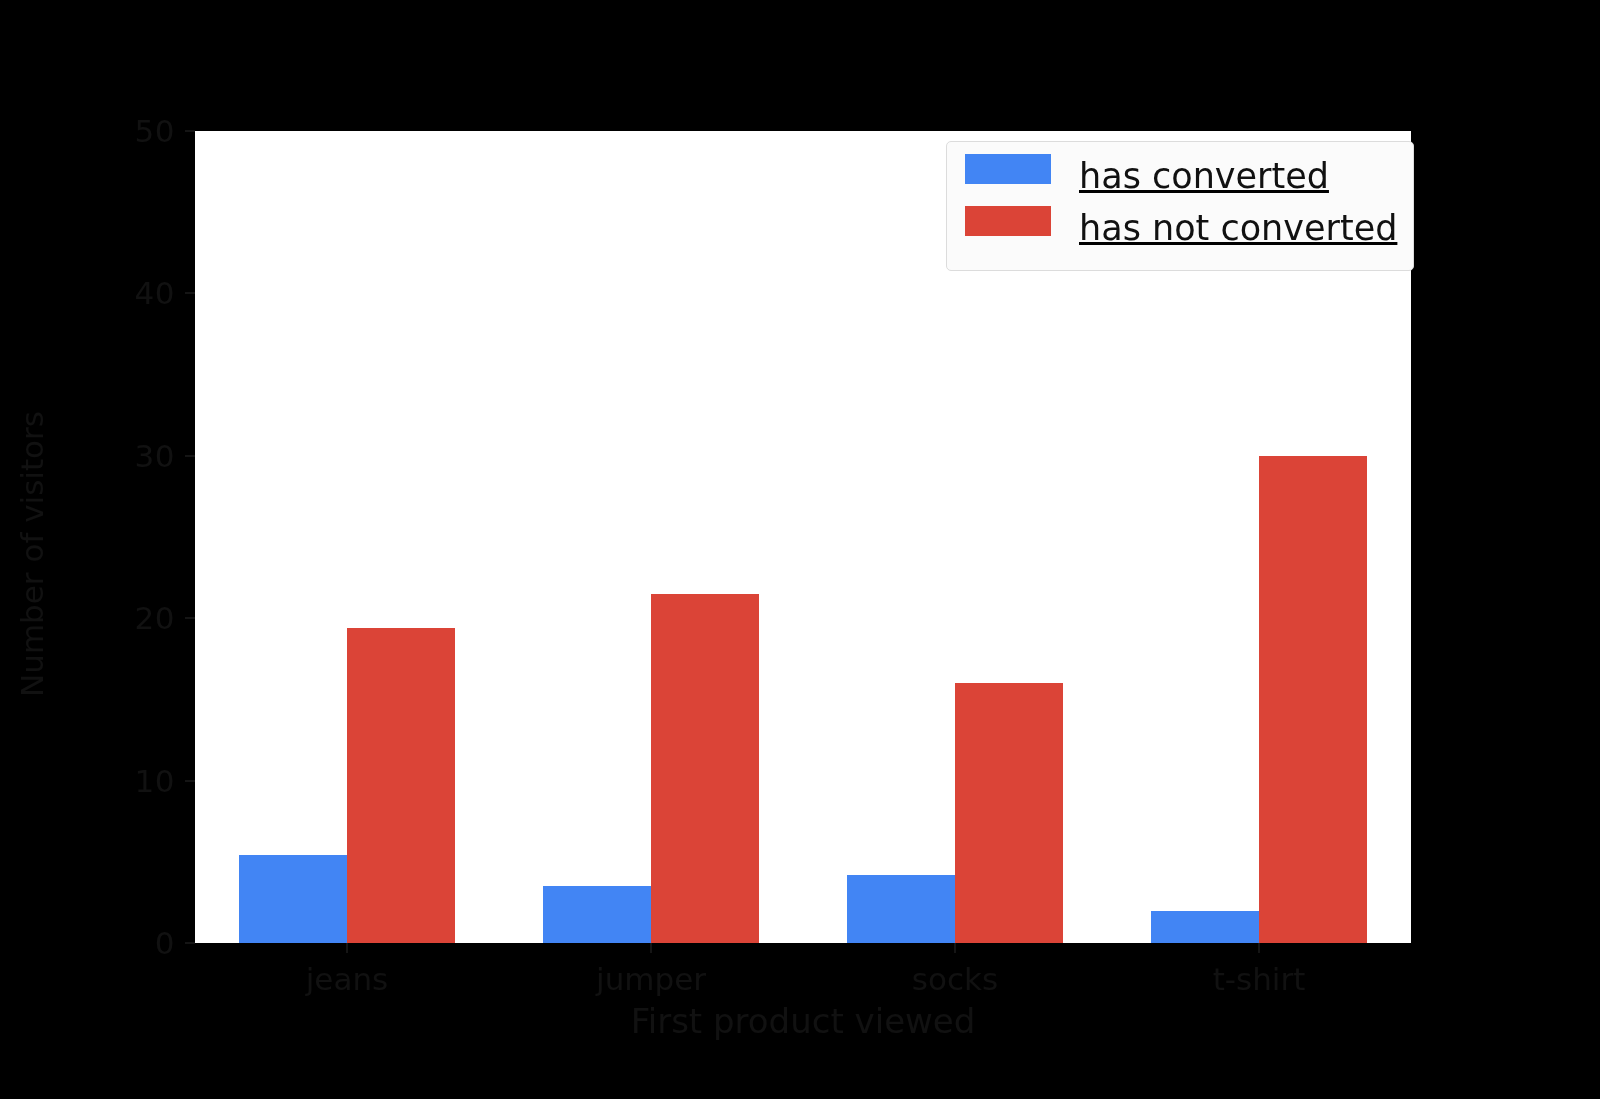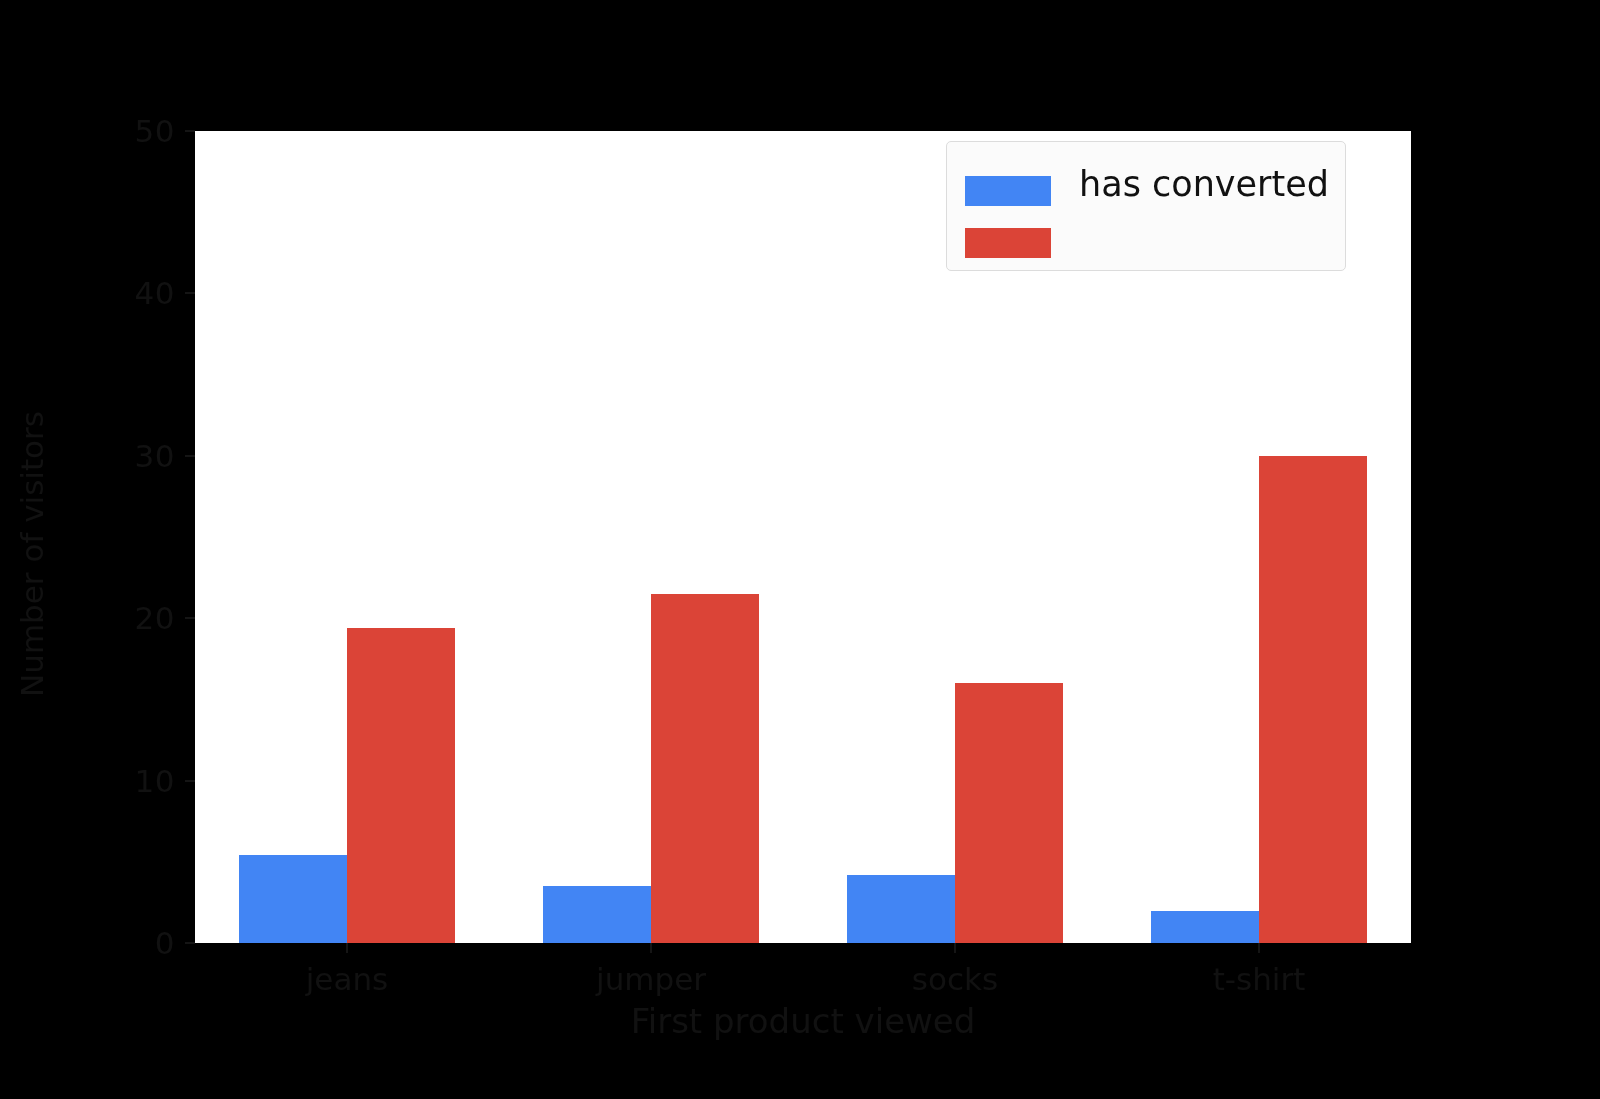--- a/index.html
+++ b/index.html
@@ -139,22 +139,23 @@
     left: 946px;
     top: 141px;
     background: #fbfbfb;
     border: 1px solid #dcdcdc;
     border-radius: 5px;
     padding: 12px 16px 12px 18px;
     box-sizing: border-box;
   }
   .legend-row {
     display: flex;
-    align-items: flex-end;
+    align-items: flex-start;
     height: 52px;
+    text-decoration: underline;
   }
   .legend-swatch {
     width: 86px;
     height: 30px;
     margin-right: 28px;
     flex: 0 0 auto;
   }
   .legend-swatch.series-0 { background: #4285f4; }
   .legend-swatch.series-1 { background: #db4437; }
   .legend-text {
@@ -230,16 +231,17 @@
       </div>
     </div>
 
   <div id="legend">
       <div class="legend-row">
         <div class="legend-swatch series-0"></div>
         <div class="legend-text">has converted</div>
       </div>
       <div class="legend-row">
         <div class="legend-swatch series-1"></div>
+        <div class="legend-text">has not converted</div>
       </div>
     </div>
 
 </div>
 
 </body></html>

